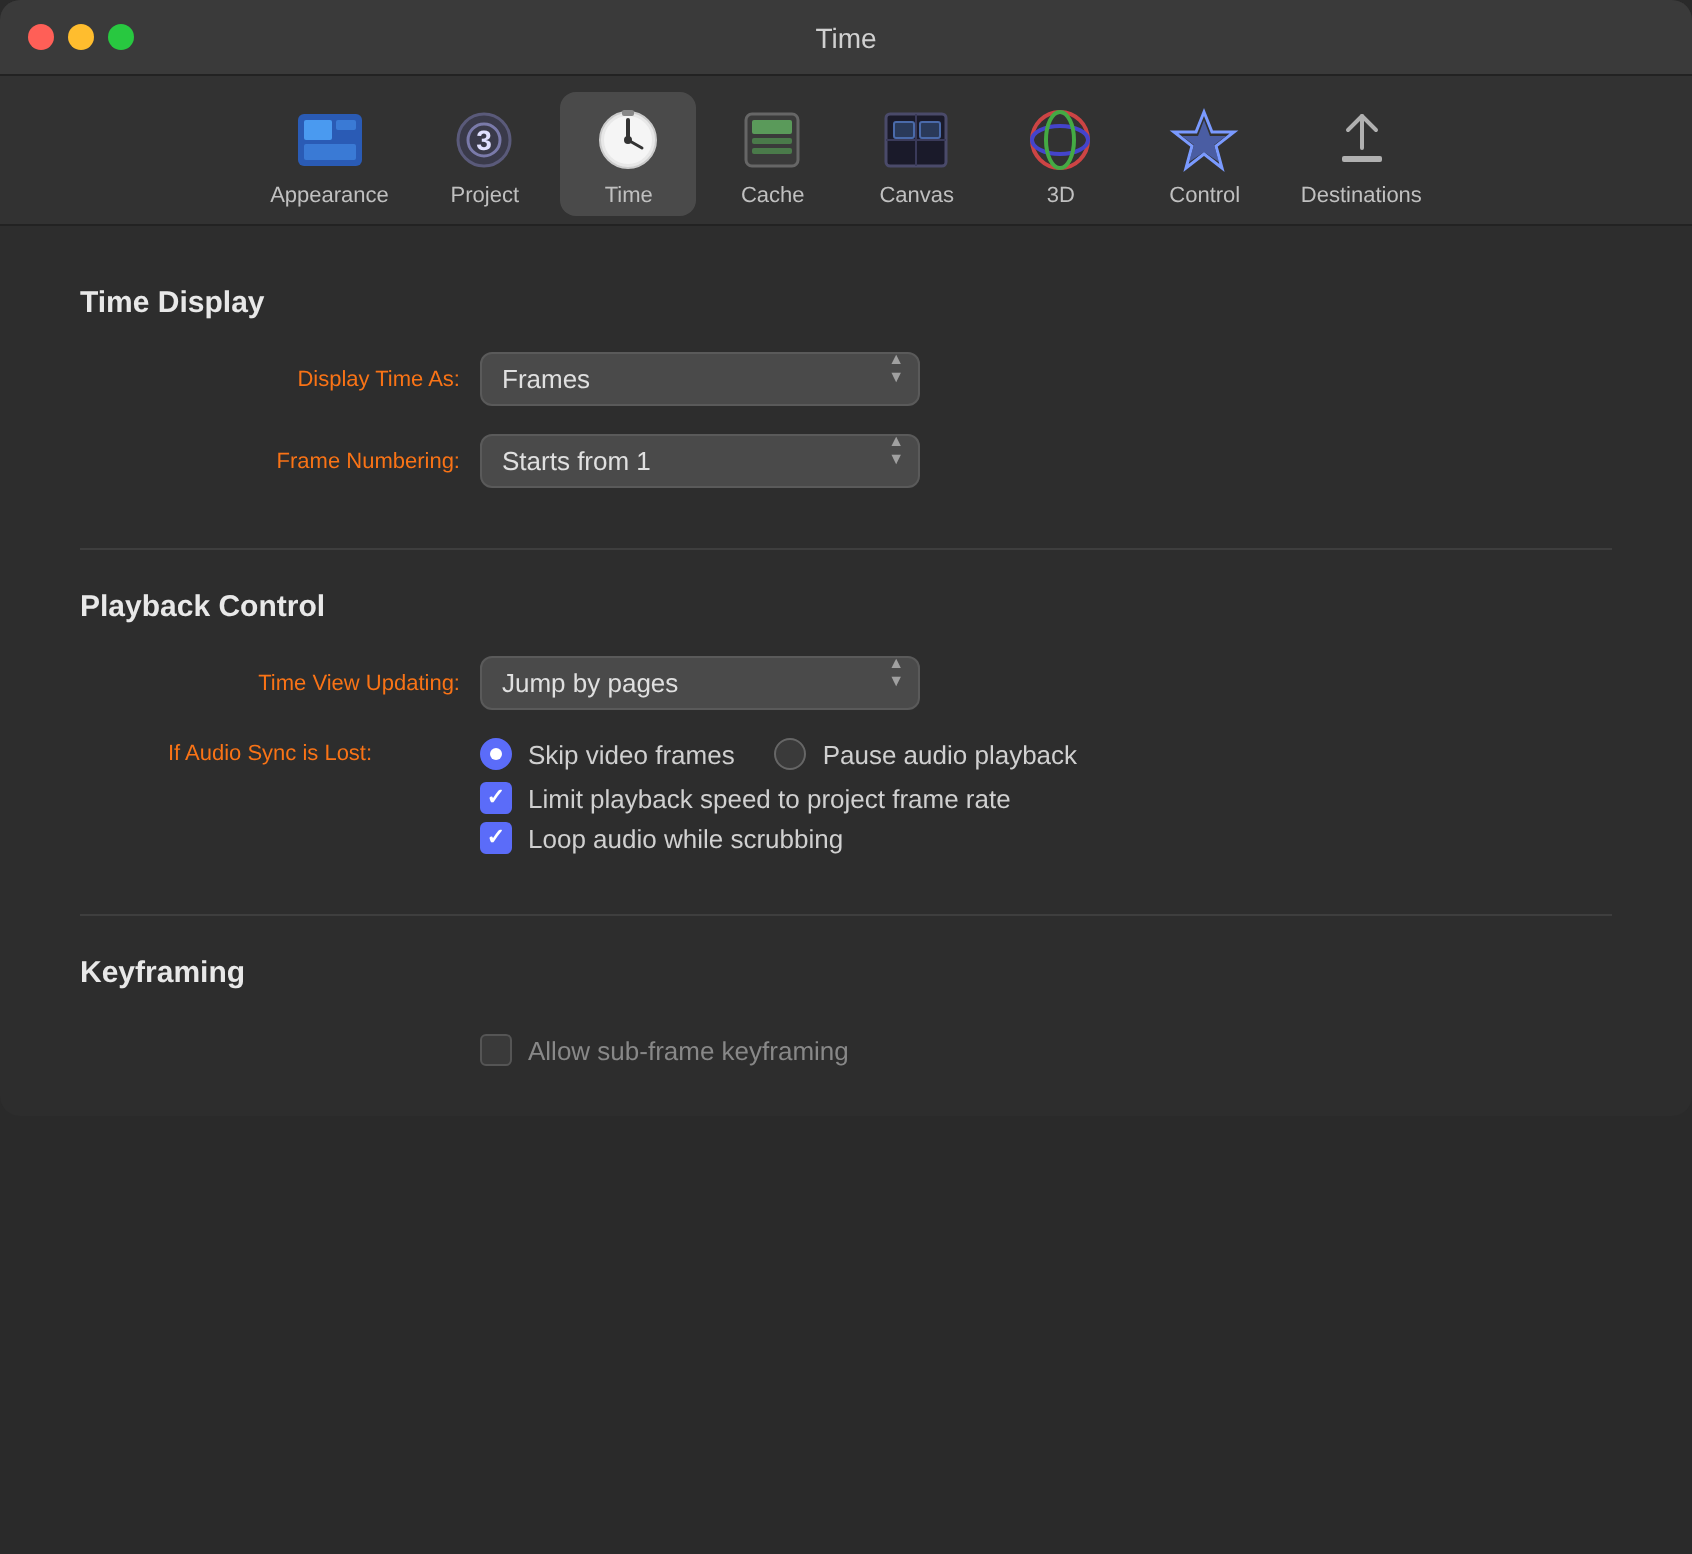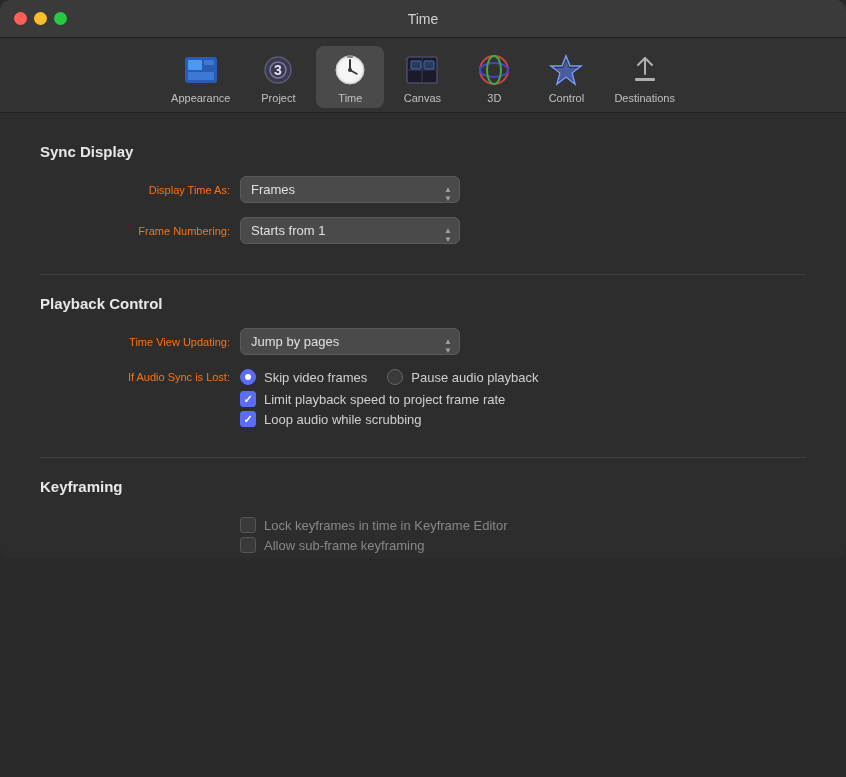--- a/index.html
+++ b/index.html
@@ -129,21 +129,21 @@
       font-size: 11px;
       color: #f97316;
       text-align: right;
       min-width: 200px;
       padding-right: 10px;
     }
 
     .select-wrapper {
       position: relative;
       display: inline-flex;
-      align-items: flex-end;
+      align-items: flex-start;
     }
 
     .select-wrapper select {
       background: #4a4a4a;
       border: 1px solid #5a5a5a;
       border-radius: 6px;
       color: #e0e0e0;
       font-size: 13px;
       padding: 5px 30px 5px 10px;
       appearance: none;
@@ -319,20 +319,31 @@
           <circle cx="18" cy="18" r="12" fill="#f5f5f5"></circle>
           <line x1="18" y1="18" x2="18" y2="8" stroke="#333" stroke-width="2" stroke-linecap="round"></line>
           <line x1="18" y1="18" x2="25" y2="22" stroke="#333" stroke-width="1.5" stroke-linecap="round"></line>
           <circle cx="18" cy="18" r="2" fill="#333"></circle>
           <rect x="15" y="3" width="6" height="3" rx="1" fill="#888"></rect>
         </svg>
       </div>
       <span class="toolbar-label">Time</span>
     </div>
 
+    <div class="toolbar-item">
+      <div class="toolbar-icon">
+        <svg width="36" height="36" viewBox="0 0 36 36">
+          <rect x="5" y="5" width="26" height="26" rx="3" fill="#3a3a3a" stroke="#666" stroke-width="1.5"></rect>
+          <rect x="8" y="8" width="20" height="7" rx="1" fill="#5a9a5a"></rect>
+          <rect x="8" y="17" width="20" height="3" rx="1" fill="#4a7a4a"></rect>
+          <rect x="8" y="22" width="20" height="3" rx="1" fill="#4a7a4a"></rect>
+        </svg>
+      </div>
+      <span class="toolbar-label">Cache</span>
+    </div>
 
     <div class="toolbar-item">
       <div class="toolbar-icon">
         <svg width="36" height="36" viewBox="0 0 36 36">
           <rect x="3" y="5" width="30" height="26" rx="2" fill="#1a1a2a" stroke="#4a4a6a" stroke-width="1.5"></rect>
           <line x1="18" y1="5" x2="18" y2="31" stroke="#3a3a5a" stroke-width="1"></line>
           <line x1="3" y1="18" x2="33" y2="18" stroke="#3a3a5a" stroke-width="1"></line>
           <rect x="7" y="9" width="10" height="8" rx="1" fill="#2a3a5a" stroke="#4a6aaa" stroke-width="1"></rect>
           <rect x="20" y="9" width="10" height="8" rx="1" fill="#2a3a5a" stroke="#4a6aaa" stroke-width="1"></rect>
         </svg>
@@ -370,21 +381,21 @@
         </svg>
       </div>
       <span class="toolbar-label">Destinations</span>
     </div>
 
   </div>
 
   <div class="content">
 
     <div class="section">
-      <div class="section-title">Sync Display</div>
+      <div class="section-title">Time Display</div>
 
       <div class="form-row">
         <span class="form-label">Display Time As:</span>
         <div class="select-wrapper">
           <select>
             <option>Frames</option>
             <option>Timecode</option>
             <option>Samples</option>
           </select>
           <div class="select-arrows">
@@ -423,21 +434,21 @@
             <option>No auto-scroll</option>
           </select>
           <div class="select-arrows">
             <span>▲</span>
             <span>▼</span>
           </div>
         </div>
       </div>
 
       <div class="form-row" style="align-items: flex-start;">
-        <span class="form-label" style="padding-top: 2px;">If Audio Sync is Lost:</span>
+        <span class="form-label" style="padding-top: 2px; text-align: center;">If Audio Sync is Lost:</span>
         <div>
           <div class="radio-group">
             <div class="radio-item">
               <div class="radio-input checked"></div>
               <span class="radio-label">Skip video frames</span>
             </div>
             <div class="radio-item">
               <div class="radio-input"></div>
               <span class="radio-label">Pause audio playback</span>
             </div>
@@ -460,24 +471,20 @@
     <hr class="separator">
 
     <div class="section">
       <div class="section-title">Keyframing</div>
 
       <div class="form-row">
         <span class="form-label"></span>
         <div class="checkbox-group">
           <div class="checkbox-item">
             <div class="checkbox-input unchecked-gray"></div>
-            <span class="checkbox-label dimmed">Lock keyframes in time in Keyframe Editor</span>
-          </div>
-          <div class="checkbox-item">
-            <div class="checkbox-input unchecked-gray"></div>
             <span class="checkbox-label dimmed">Allow sub-frame keyframing</span>
           </div>
         </div>
       </div>
     </div>
 
   </div>
 </div>
 
 </body></html>

